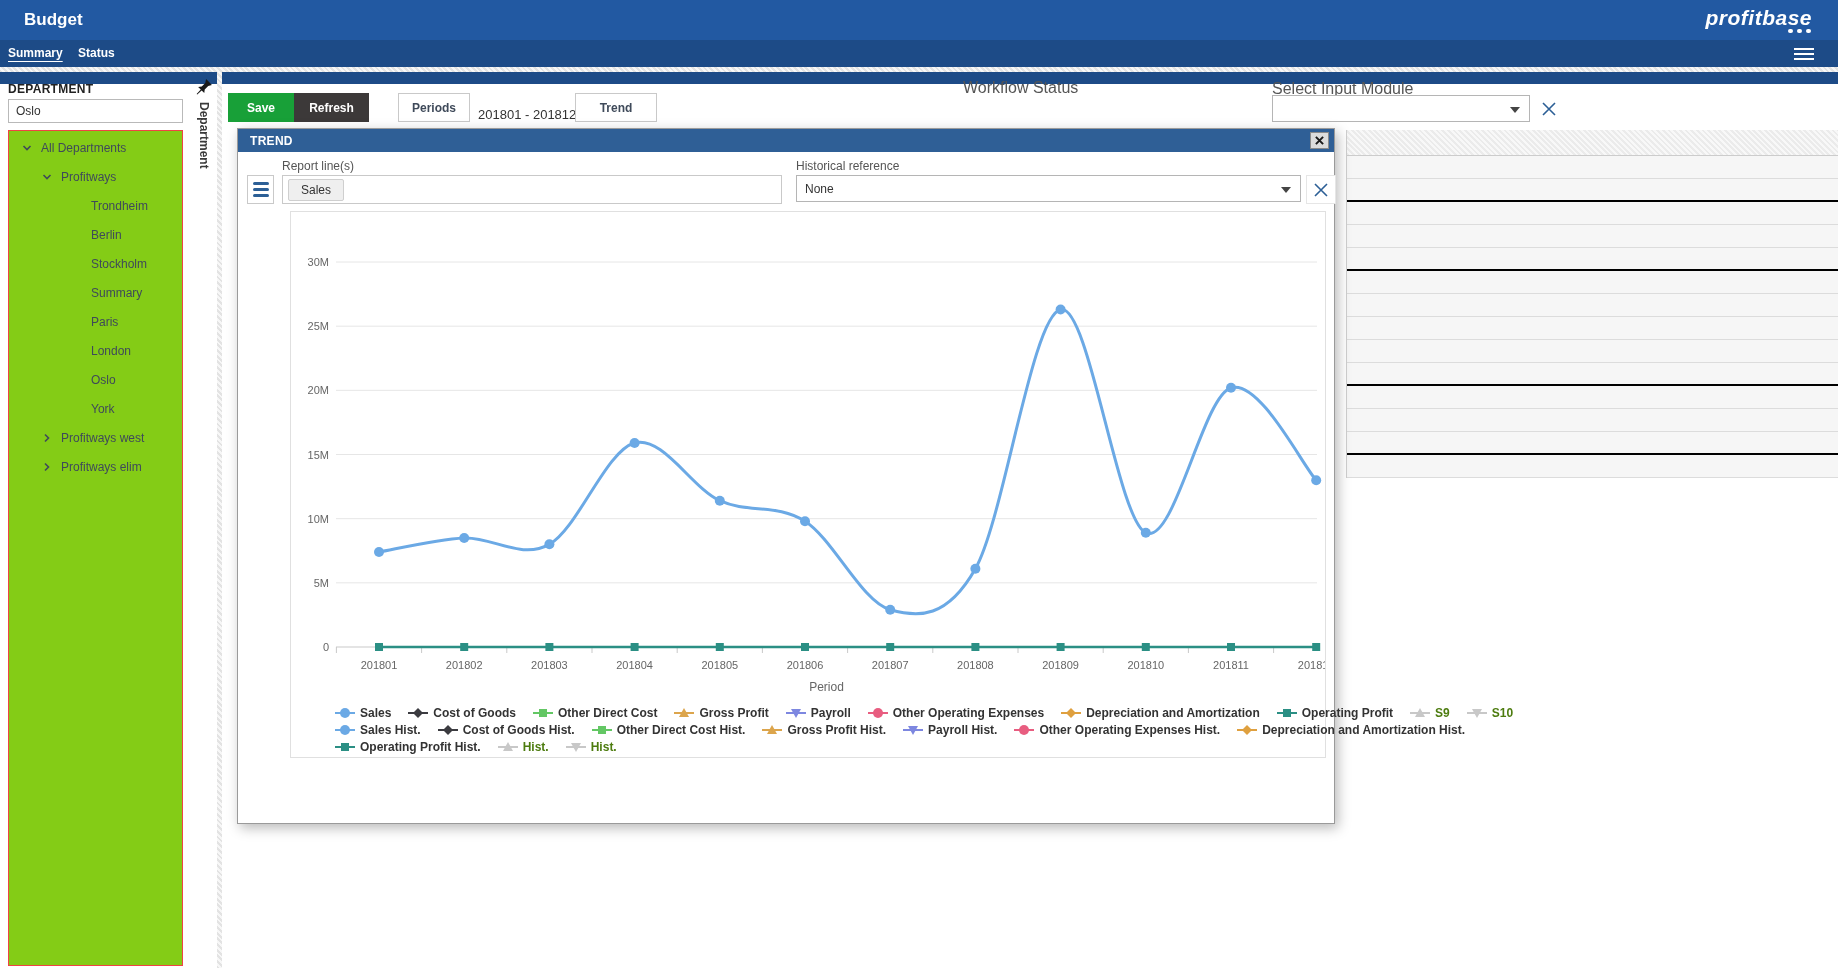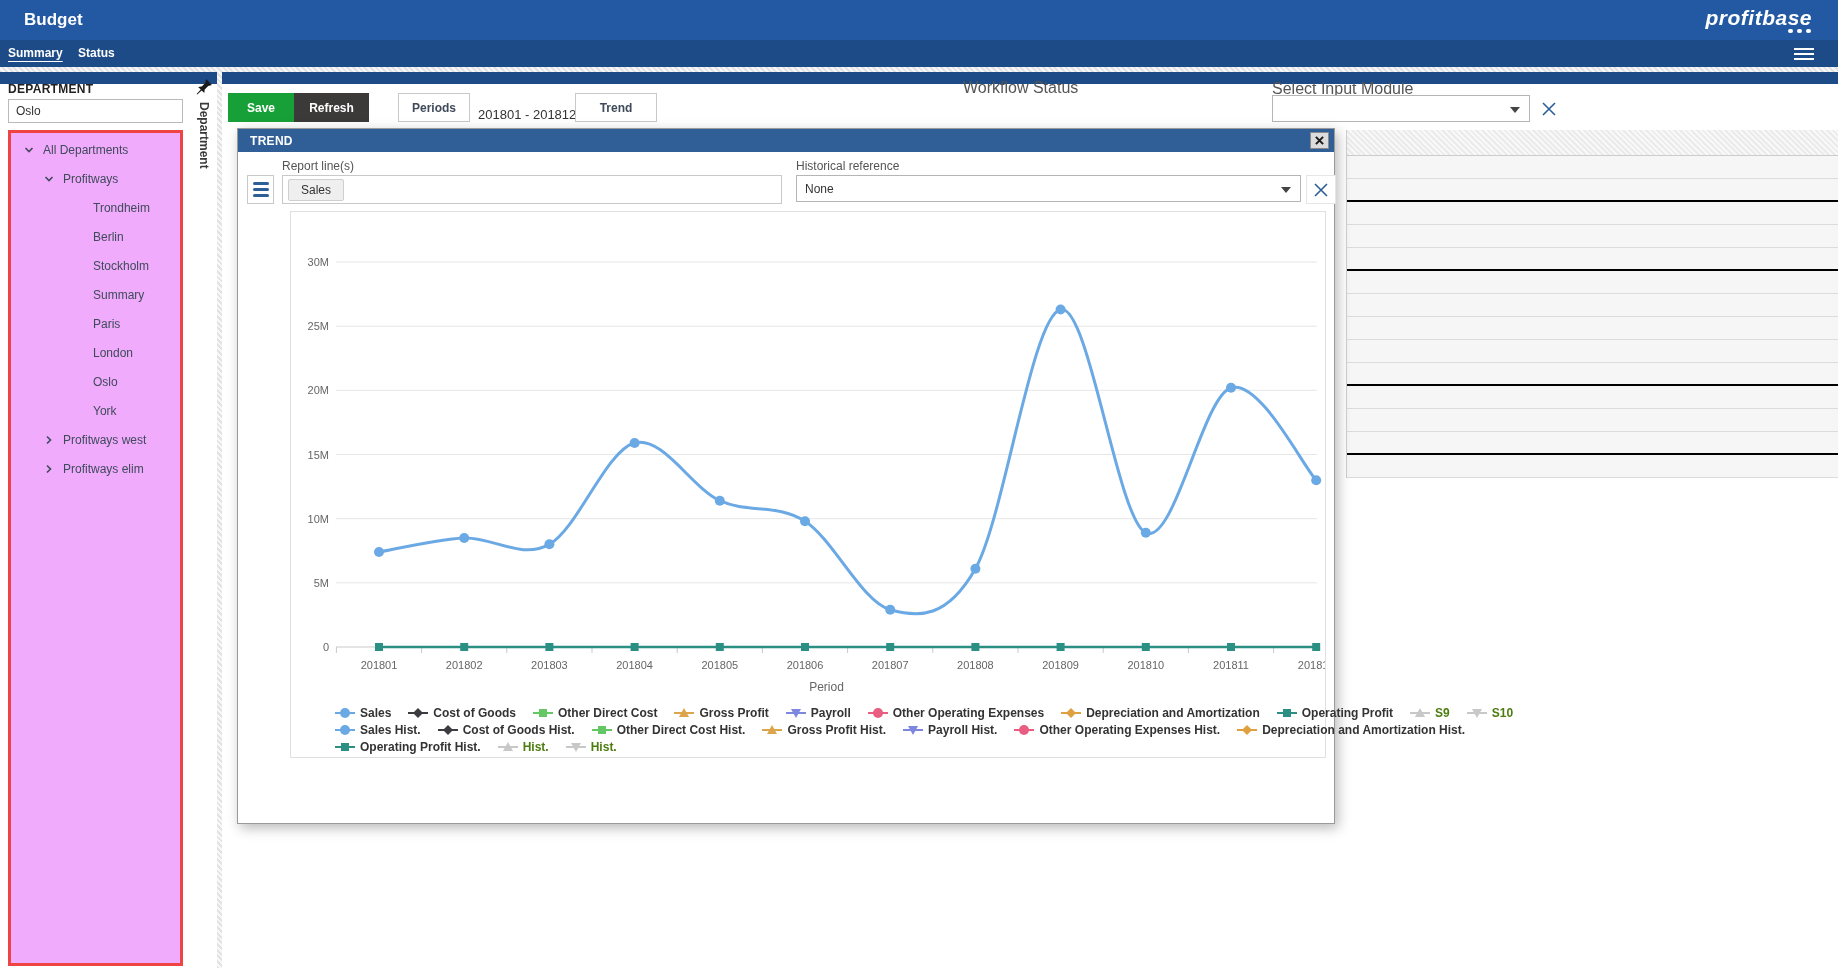--- a/index.html
+++ b/index.html
@@ -21,21 +21,21 @@
   
   .hatch-strip-top { position:absolute; left:0; top:67px; width:1838px; height:5px;
      background:repeating-linear-gradient(45deg,#e3e3e3 0 2px,#f7f7f7 2px 4px); }
   .v-divider { position:absolute; left:217px; top:72px; width:5px; height:896px;
      background:repeating-linear-gradient(45deg,#e3e3e3 0 2px,#f7f7f7 2px 4px); }
 
   
   .side-label { position:absolute; left:8px; top:82px; font-size:12px; font-weight:bold; color:#222; letter-spacing:.3px; }
   .side-input { position:absolute; left:8px; top:99px; width:175px; height:24px; border:1px solid #b9b9b9; background:#fff;
      font-size:12px; color:#333; padding:0 7px; font-family:"Liberation Sans",sans-serif; }
-  .tree-box { position:absolute; left:8px; top:130px; width:175px; height:836px; border:3px solid #ef4444; background:#f0abfc; overflow:hidden; }
+  .tree-box { position:absolute; left:8px; top:130px; width:175px; height:836px; border:1px solid #ef4444; background:#84cc16; overflow:hidden; }
   .tree-row { display:flex; align-items:center; height:25px; margin-top:4px; font-size:12px; color:#3f4a5a; cursor:pointer; }
   .tree-row .chev { width:12px; height:10px; margin-right:8px; flex:none; }
   .tree-row.lvl0 { padding-left:12px; }
   .tree-row.lvl1 { padding-left:32px; }
   .tree-row.lvl2 { padding-left:62px; }
 
   .pin-strip { position:absolute; left:192px; top:76px; width:26px; height:890px; }
   .pin-icon { position:absolute; left:4px; top:2px; width:17px; height:17px; cursor:pointer; }
   .strip-text { position:absolute; left:5px; top:26px; writing-mode:vertical-rl; font-size:12px; font-weight:600; color:#3a3a3a; }
 

